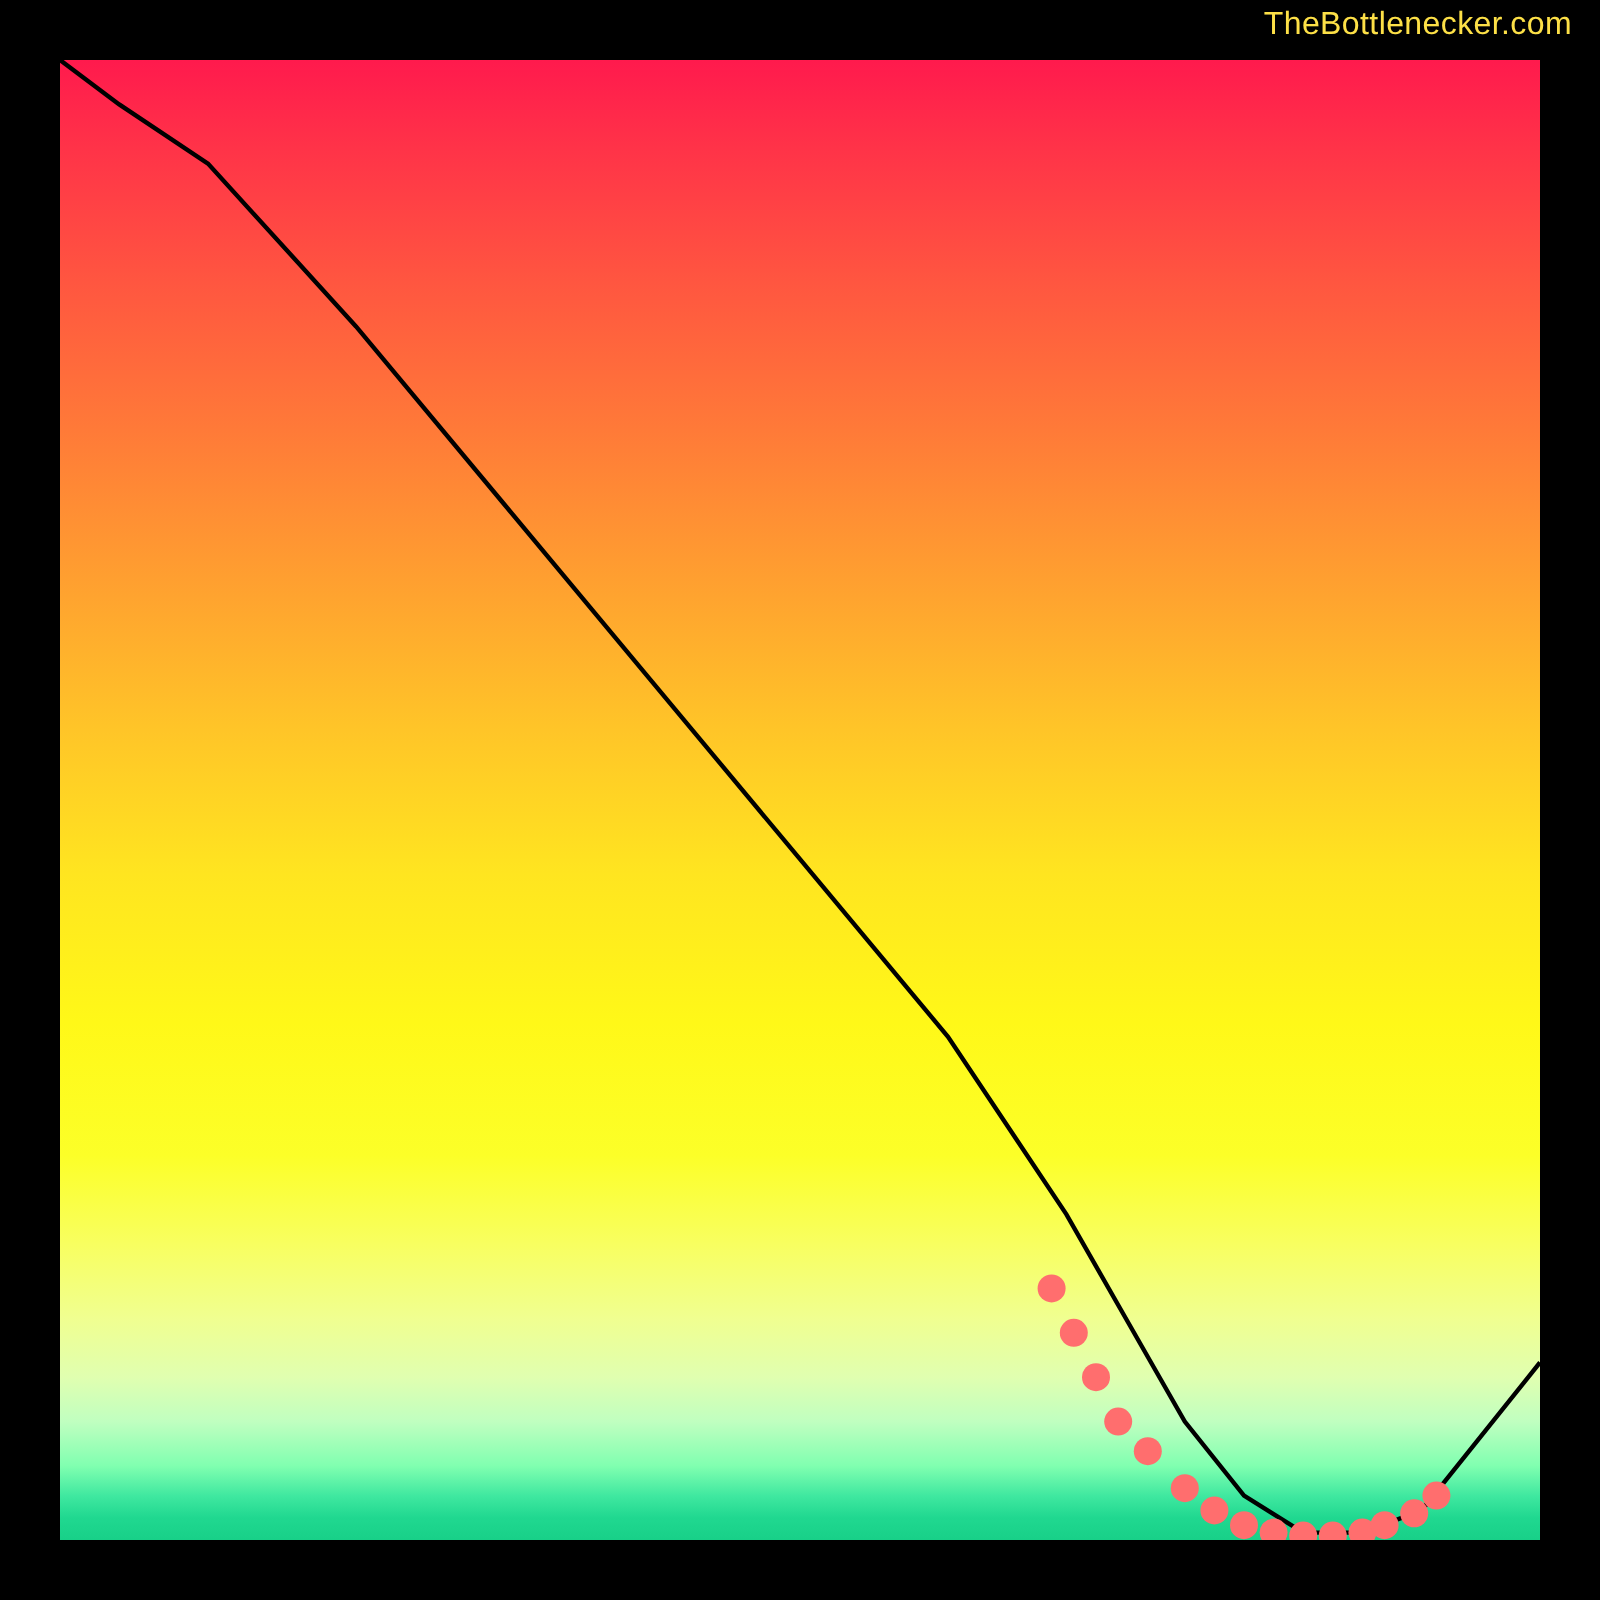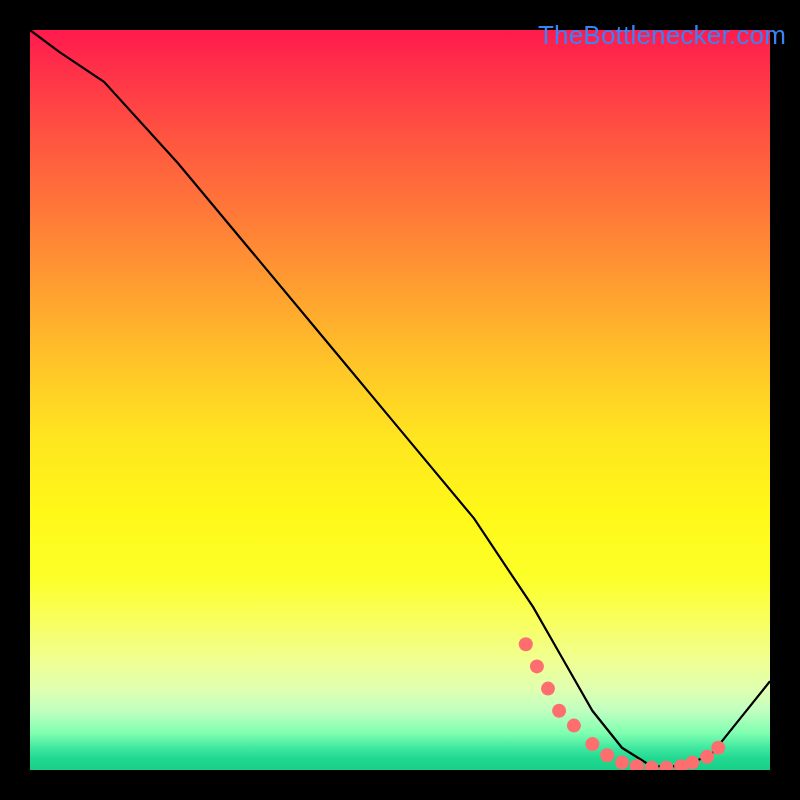--- a/index.html
+++ b/index.html
@@ -12,24 +12,24 @@
     font-family: Arial, sans-serif;
   }
   .container {
     position: relative;
     width: 800px;
     height: 800px;
     background: #000;
   }
   .watermark {
     position: absolute;
-    top: 20px;
+    top: 4px;
     right: 14px;
-    color: #3b82f6;
-    font-size: 26px;
+    color: #fde047;
+    font-size: 16px;
     font-weight: normal;
     z-index: 10;
     letter-spacing: 0.2px;
   }
   .plot-area {
     position: absolute;
     left: 30px;
     top: 30px;
     width: 740px;
     height: 740px;

